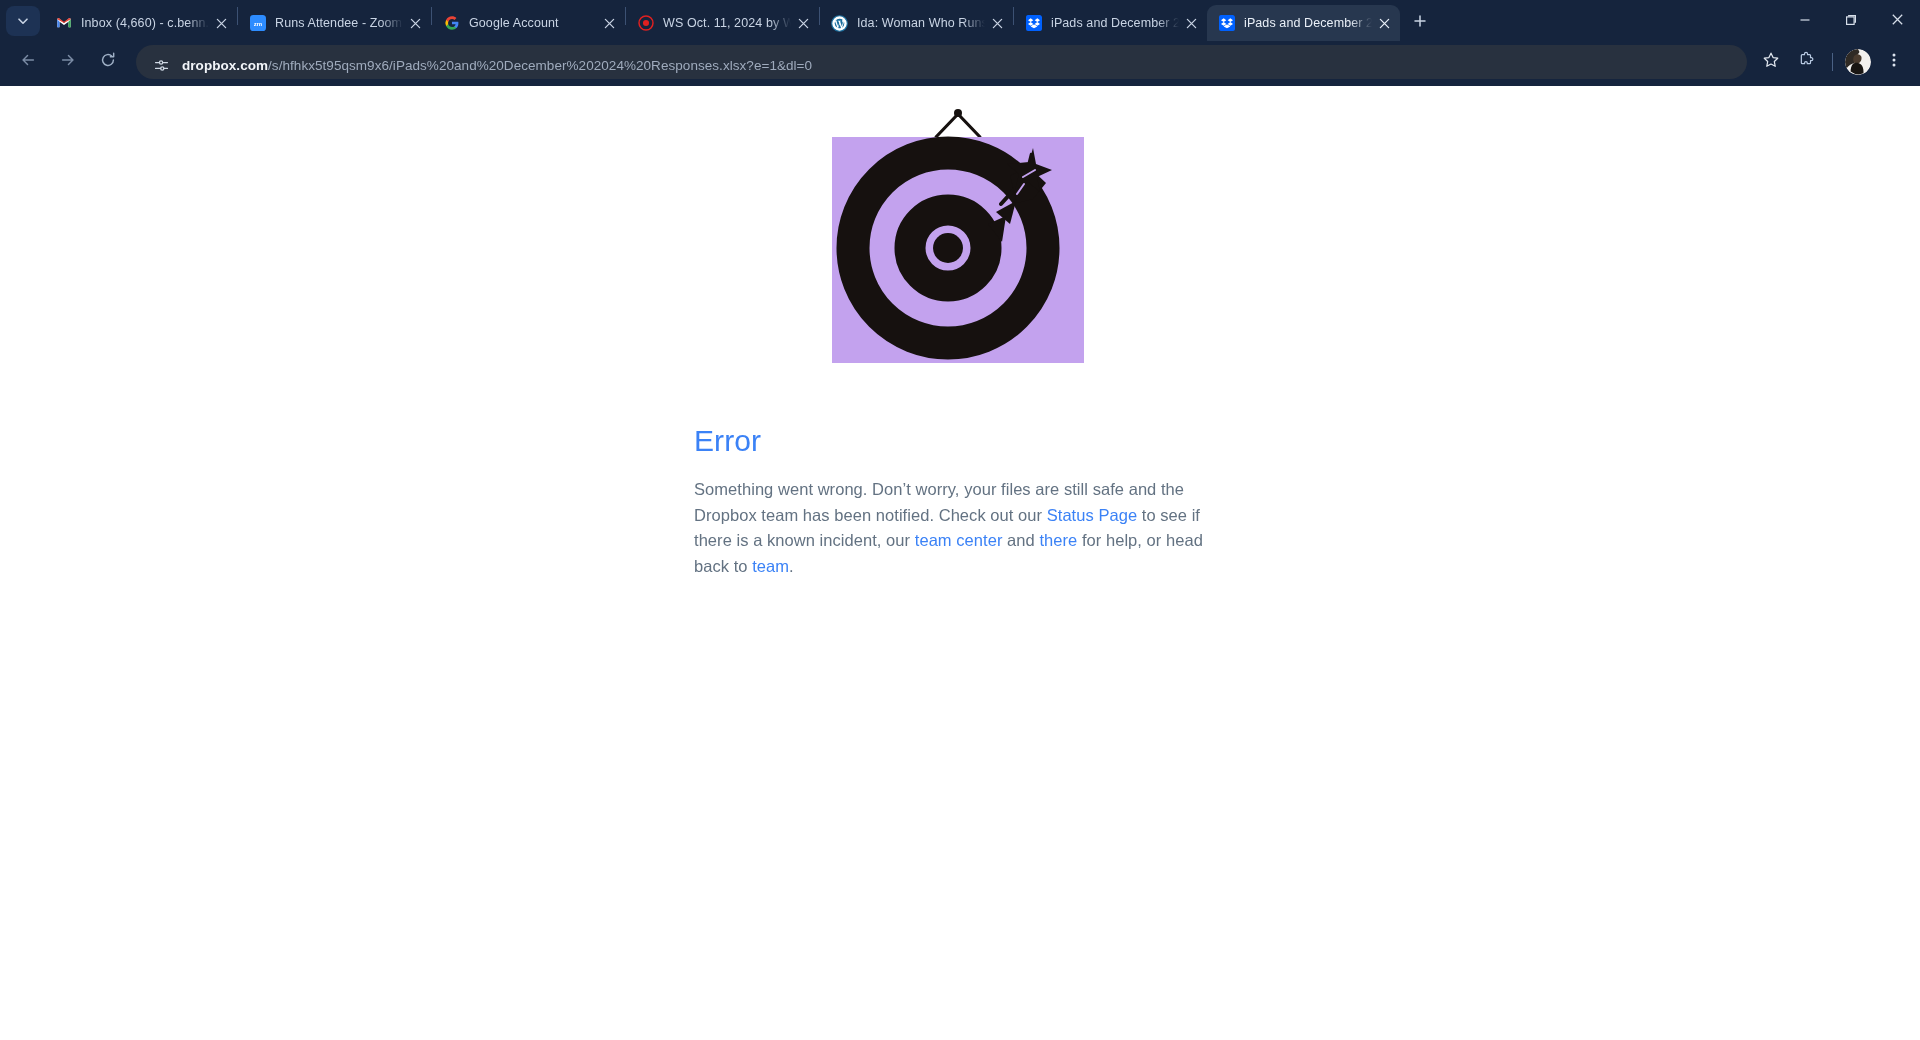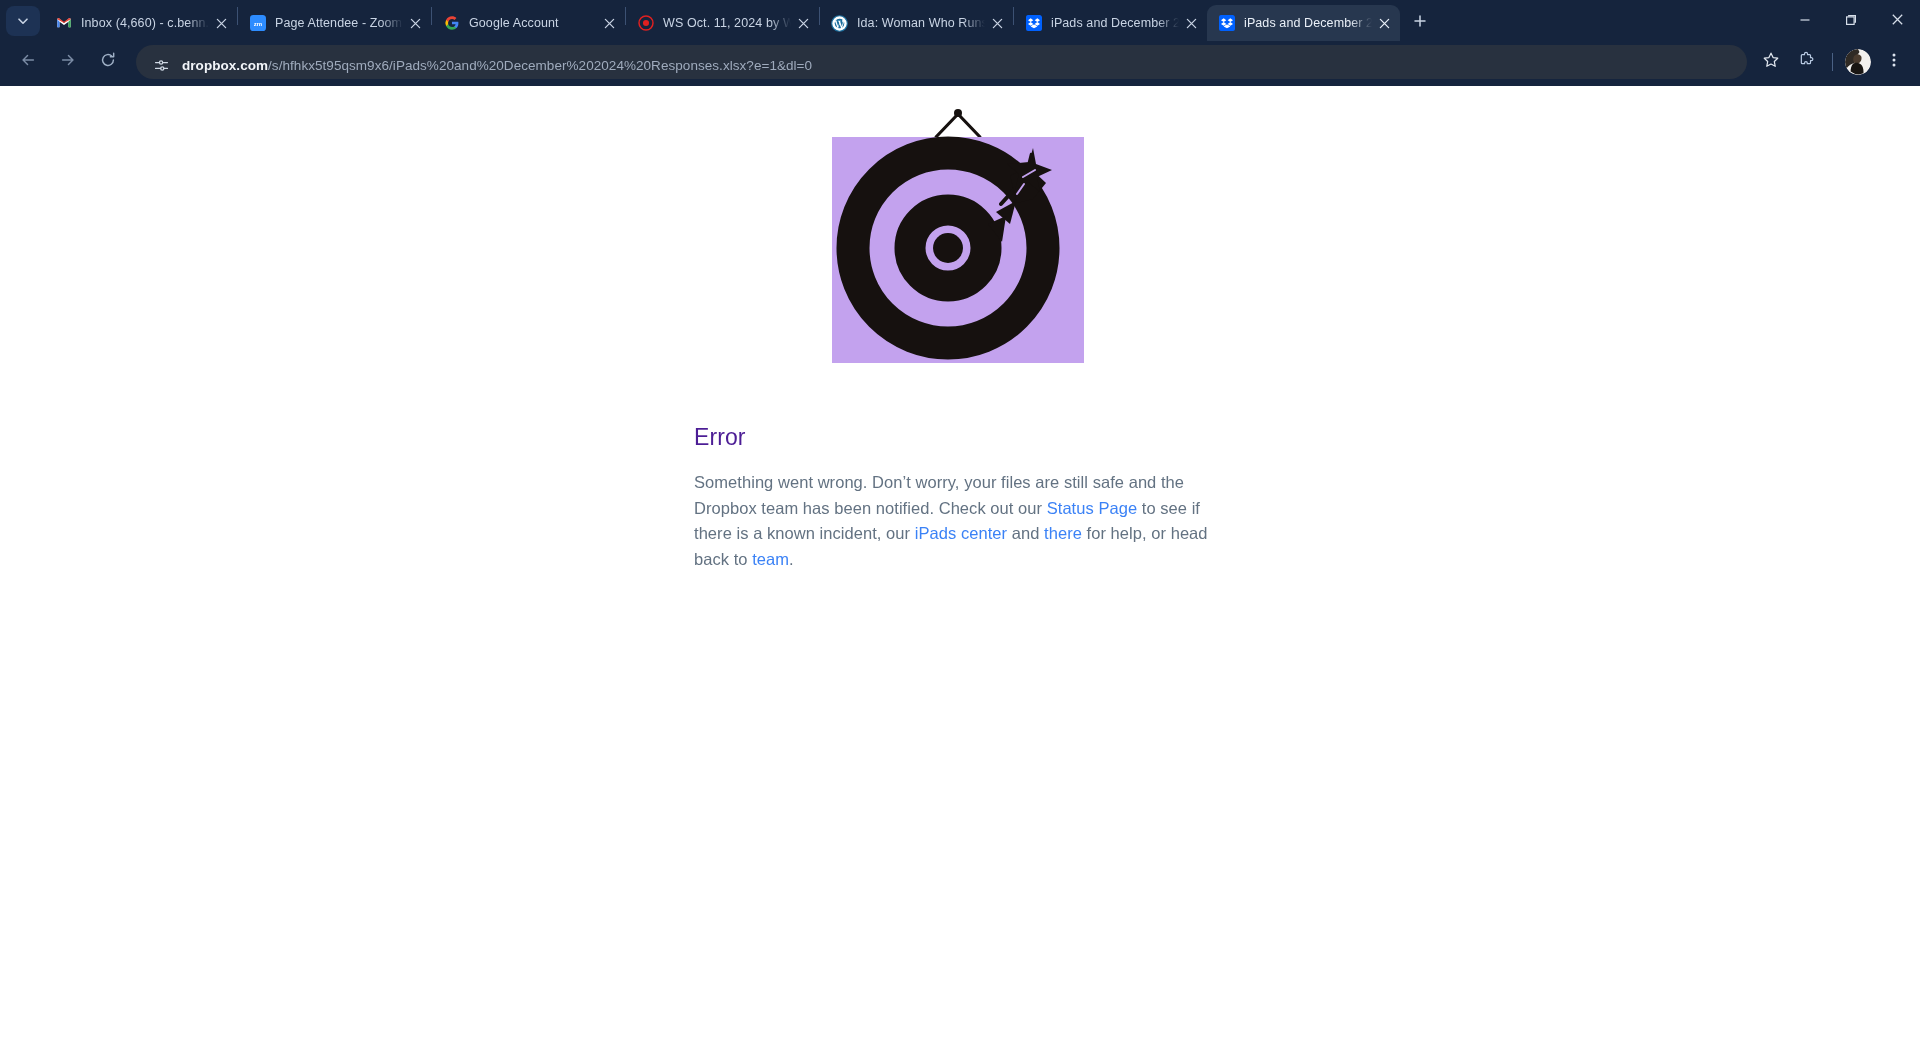--- a/index.html
+++ b/index.html
@@ -189,22 +189,22 @@
     margin: 0 auto;
     padding-top: 18px;
   }
   #error-illustration {
     width: 260px;
     height: 270px;
     margin: 0 auto;
     display: block;
   }
   #error-title {
-    font-size: 23px;
-    color: #4c1d95;
+    font-size: 30px;
+    color: #3b82f6;
     font-weight: normal;
     margin-top: 50px;
     margin-left: 1px;
     letter-spacing: .1px;
   }
   #error-body {
     margin-top: 19px;
     margin-left: 1px;
     font-size: 16.5px;
     line-height: 25.6px;
@@ -251,21 +251,21 @@
     </div>
     <div class="tab-separator"></div>
 
     <div class="tab">
       <span class="favicon">
         <svg width="16" height="16" viewBox="0 0 24 24">
           <rect width="24" height="24" rx="5" fill="#2d8cff"></rect>
           <text x="12" y="16" font-family="Liberation Sans, sans-serif" font-size="9" fill="#ffffff" text-anchor="middle" font-weight="bold">zm</text>
         </svg>
       </span>
-      <span class="tab-title">Page Attendee - Zoom</span>
+      <span class="tab-title">Runs Attendee - Zoom</span>
       <span class="tab-close">
         <svg width="11" height="11" viewBox="0 0 12 12">
             <path d="M1.5 1.5 L10.5 10.5 M10.5 1.5 L1.5 10.5" stroke="#c9d4e4" stroke-width="1.4" stroke-linecap="round"></path>
           </svg>
       </span>
     </div>
     <div class="tab-separator"></div>
 
     <div class="tab">
       <span class="favicon">
@@ -481,18 +481,18 @@
 
         <path d="M166 108 L186 97 L180 120 Z" fill="#16110f"></path>
         <path d="M158 120 L176 112 L172 138 Z" fill="#16110f"></path>
 
         <path d="M193 73 L205 66 M194 80 L187 90" stroke="#c3a2ee" stroke-width="2" fill="none" stroke-linecap="round"></path>
         <path d="M199 58 L201 50" stroke="#16110f" stroke-width="2.4" fill="none" stroke-linecap="round"></path>
       </svg>
 
       <h1 id="error-title">Error</h1>
 
-      <p id="error-body"><span>Something went wrong. Don’t worry, your files are still safe and the Dropbox team has been notified. Check out our </span><a>Status Page</a><span> to see if there is a known incident, our </span><a>iPads center</a><span> and </span><a>there</a><span> for help, or head back to </span><a>team</a><span>.</span></p>
+      <p id="error-body"><span>Something went wrong. Don’t worry, your files are still safe and the Dropbox team has been notified. Check out our </span><a>Status Page</a><span> to see if there is a known incident, our </span><a>team center</a><span> and </span><a>there</a><span> for help, or head back to </span><a>team</a><span>.</span></p>
 
     </div>
   </div>
 
 </div>
 
 </body></html>

